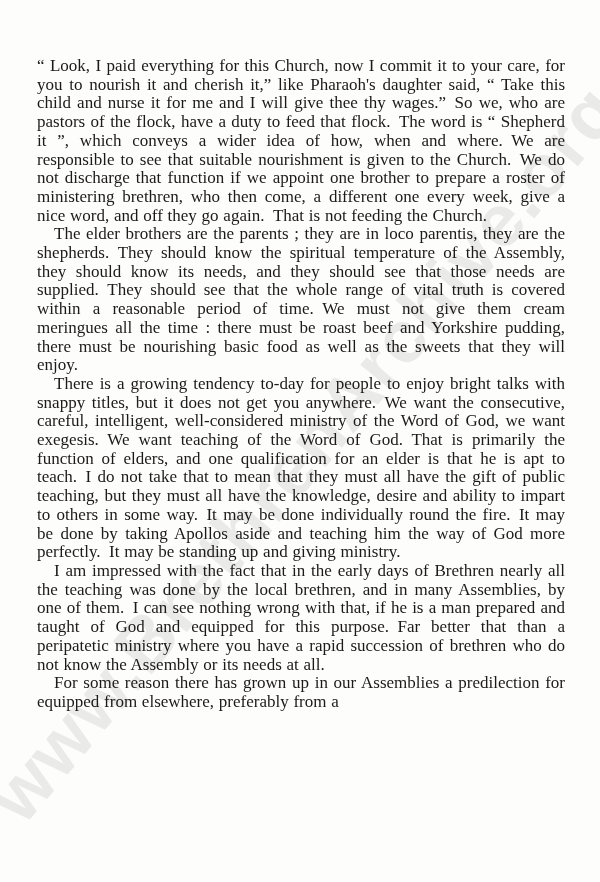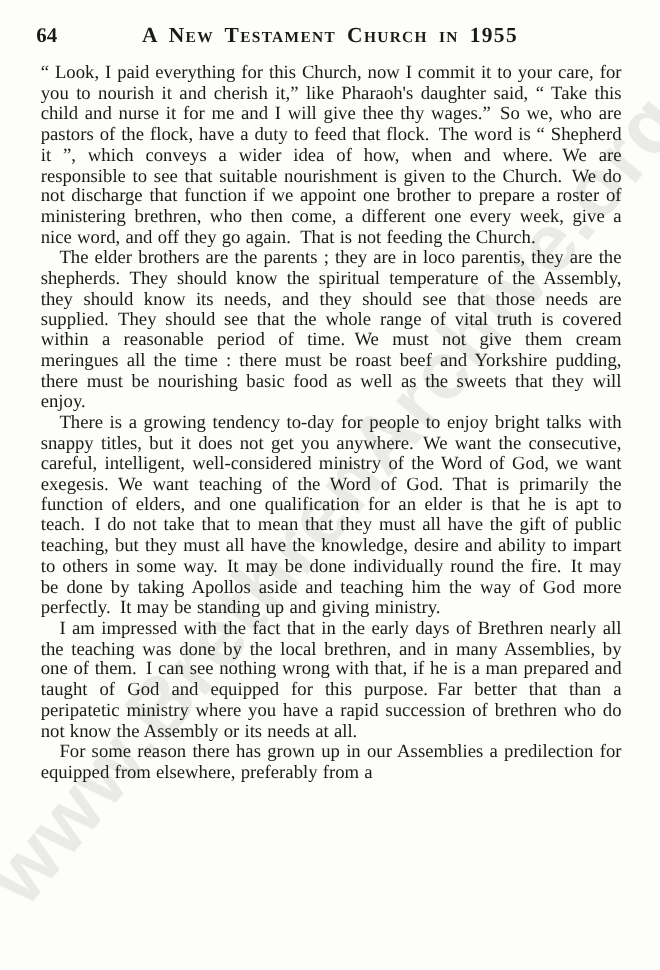--- a/index.html
+++ b/index.html
@@ -70,24 +70,20 @@
   .para { margin: 0; }
   .para.indent { text-indent: 17px; }
   .italic { }
 </style>
 </head>
 <body>
 
 <div class="page">
   <div class="watermark">www.BrethrenArchive.org</div>
 
-  <header class="running-head">
-    <span class="page-number">64</span>
-    <span class="running-title">A New Testament Church in 1955</span>
-  </header>
 
   <main class="body-text">
       <p class="para"><span>“ Look, I paid everything for this Church, now I commit it to your care, for you to nourish it and cherish it,”  like Pharaoh's daughter said, “ Take this child and nurse it for me and I will give thee thy wages.” So we, who are pastors of the flock, have a duty to feed that flock. The word is “ Shepherd it ”, which conveys a wider idea of how, when and where. We are responsible to see that suitable nourishment is given to the Church. We do not discharge that function if we appoint one brother to prepare a roster of ministering brethren, who then come, a different one every week, give a nice word, and off they go again. That is not feeding the Church.</span></p>
       <p class="para indent"><span>The elder brothers are the parents ; they are </span><span class="italic">in loco parentis</span><span>, they are the shepherds. They should know the spiritual temperature of the Assembly, they should know its needs, and they should see that those needs are supplied. They should see that the whole range of vital truth is covered within a reasonable period of time. We must not give them cream meringues all the time : there must be roast beef and Yorkshire pudding, there must be nourishing basic food as well as the sweets that they will enjoy.</span></p>
       <p class="para indent"><span>There is a growing tendency to-day for people to enjoy bright talks with snappy titles, but it does not get you anywhere. We want the consecutive, careful, intelligent, well-considered ministry of the Word of God, we want exegesis. We want teaching of the Word of God. That is primarily the function of elders, and one qualification for an elder is that he is apt to teach. I do not take that to mean that they must all have the gift of public teaching, but they must all have the knowledge, desire and ability to impart to others in some way. It may be done individually round the fire. It may be done by taking Apollos aside and teaching him the way of God more perfectly. It may be standing up and giving ministry.</span></p>
       <p class="para indent"><span>I am impressed with the fact that in the early days of Brethren nearly all the teaching was done by the local brethren, and in many Assemblies, by one of them. I can see nothing wrong with that, if he is a man prepared and taught of God and equipped for this purpose. Far better that than a peripatetic ministry where you have a rapid succession of brethren who do not know the Assembly or its needs at all.</span></p>
       <p class="para indent"><span>For some reason there has grown up in our Assemblies a predilection for equipped from elsewhere, preferably from a</span></p>
     </main>
 </div>
 

